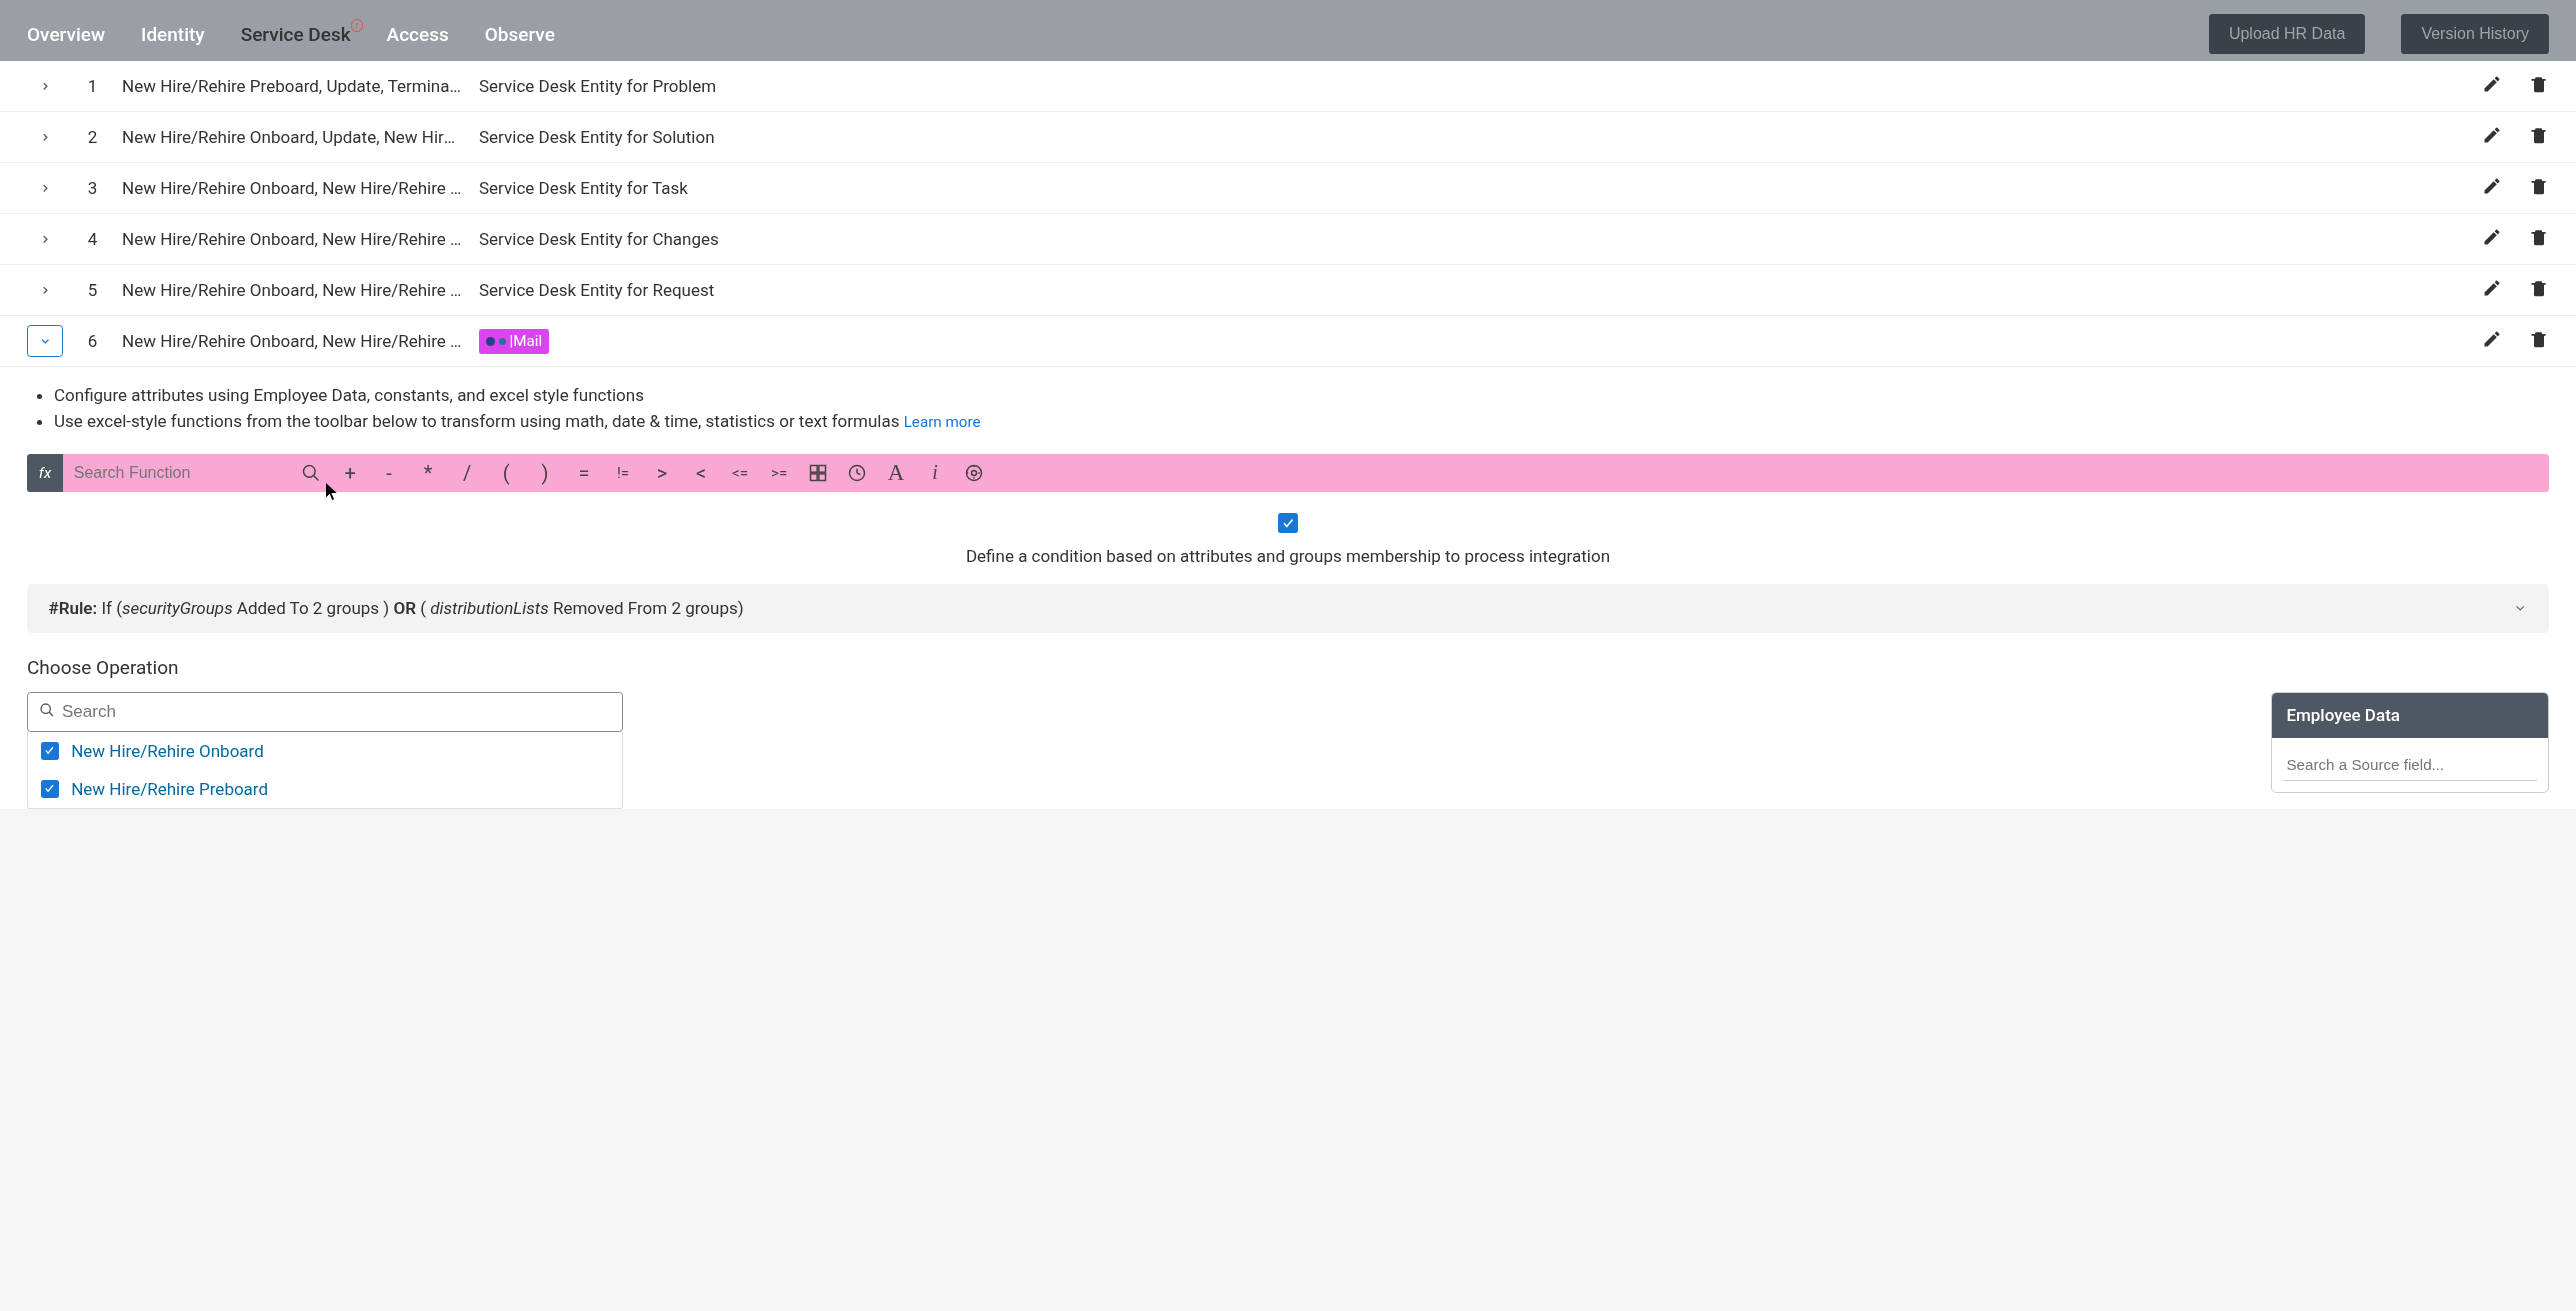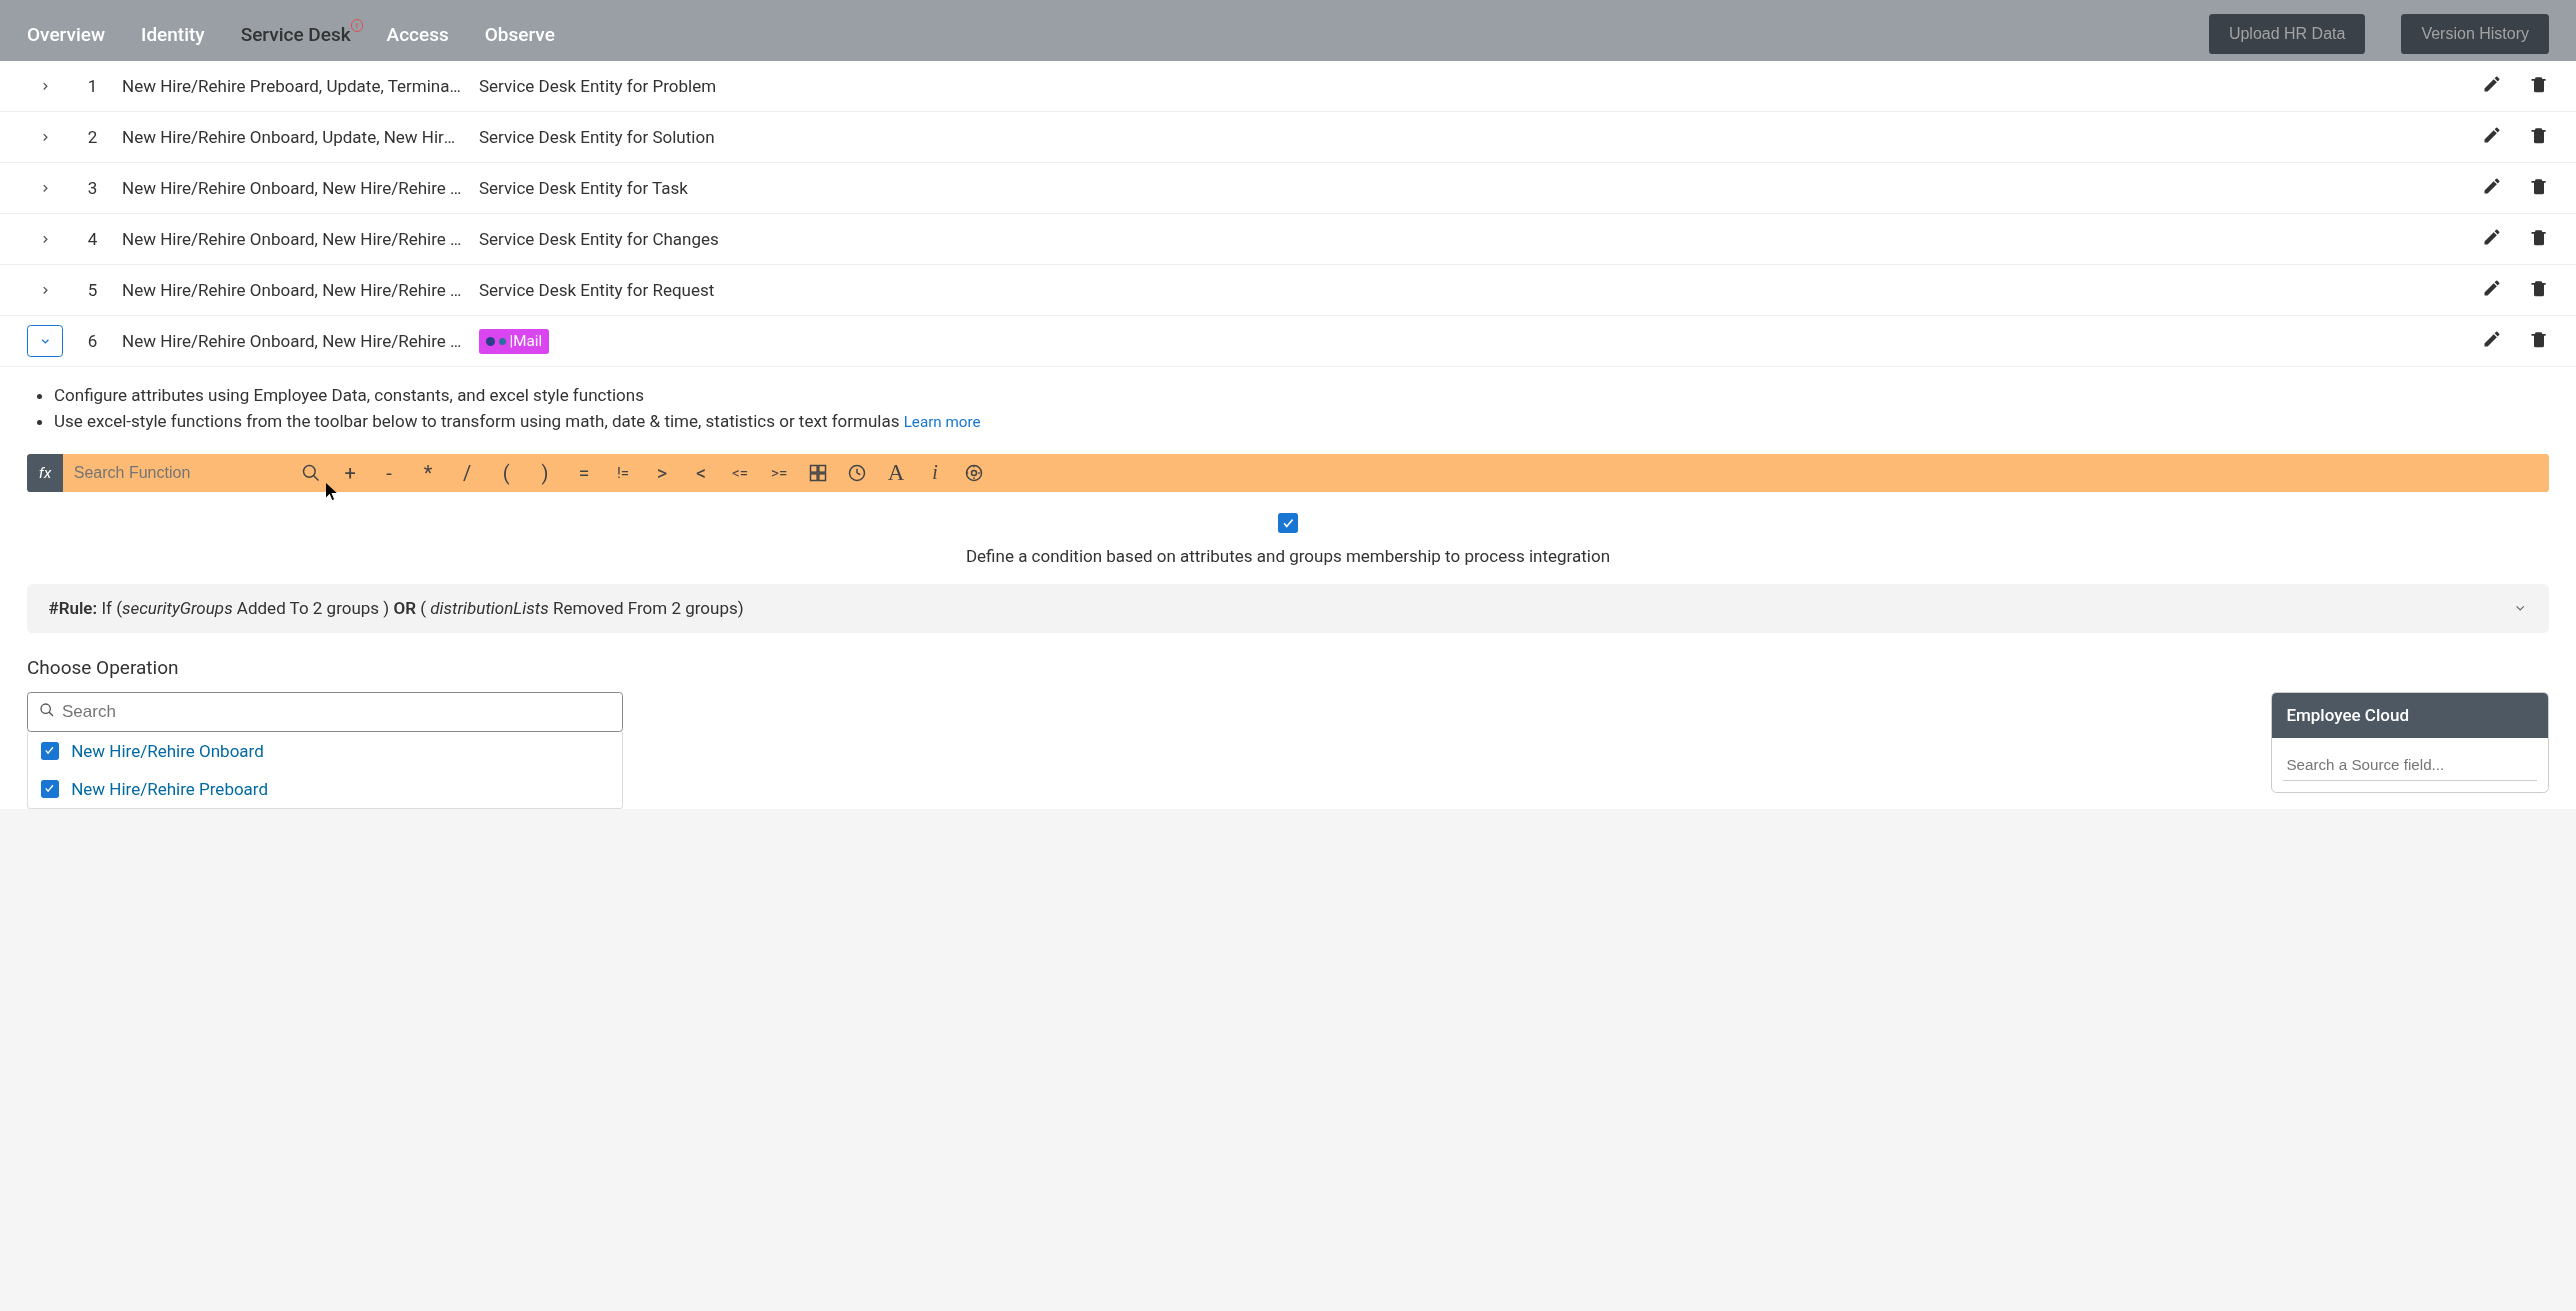--- a/index.html
+++ b/index.html
@@ -29,21 +29,21 @@
 .row .col1 { width: 341px; font-size: 17px; color: #333; white-space: nowrap; overflow: hidden; text-overflow: ellipsis; }
 .row .col2 { flex: 1; font-size: 17px; color: #333; }
 .row .mail-badge { background: #d946ef; color: #fff; padding: 3.6px 7.2px; border-radius: 2.7px; font-size: 15.2px; display: inline-flex; align-items: center; gap: 3.6px; }
 .row .mail-badge .dot { width: 9px; height: 9px; background: #2c3e87; border-radius: 50%; }
 .row .actions { display: flex; gap: 27px; }
 .row .action-icon { cursor: pointer; }
 .row .action-icon svg { width: 20px; height: 20px; fill: #333; }
 .config-section { padding: 16px 27px 7.2px 27px; background: #fff; }
 .config-list { list-style: disc; padding-left: 27px; font-size: 17px; color: #333; line-height: 1.5; }
 .config-list a { color: #1976d2; font-size: 15.2px; text-decoration: none; cursor: pointer; }
-.fn-toolbar { display: flex; align-items: center; margin: 12.6px 27px 0 27px; background: #fdba74; border-radius: 3.6px; height: 38px; overflow: hidden; }
+.fn-toolbar { display: flex; align-items: center; margin: 12.6px 27px 0 27px; background: #f9a8d4; border-radius: 3.6px; height: 38px; overflow: hidden; }
 .fx-box { width: 36px; height: 38px; background: #4e5863; color: #fff; display: flex; align-items: center; justify-content: center; font-style: italic; font-size: 15.2px; }
 .fn-search { flex: 0 0 224px; border: none; background: transparent; height: 100%; padding: 0 10.8px; font-size: 16px; outline: none; }
 .fn-toolbar .tool-btn { width: 39px; height: 38px; display: flex; align-items: center; justify-content: center; font-size: 20px; color: #444; cursor: pointer; }
 .fn-toolbar .tool-btn.small-text { font-size: 15.2px; }
 .fn-toolbar .tool-btn svg { width: 20px; height: 20px; fill: none; stroke: #444; stroke-width: 1.8; }
 .condition-row { display: flex; align-items: center; gap: 12.6px; padding: 21.5px 27px 10.8px 27px; flex-direction: column; }
 .condition-row .checkbox { width: 20px; height: 20px; background: #1976d2; border-radius: 2.7px; display: flex; align-items: center; justify-content: center; cursor: pointer; }
 .condition-row .checkbox svg { width: 12.6px; height: 12.6px; stroke: #fff; stroke-width: 3; fill: none; }
 .condition-row .label { font-size: 17px; color: #333; }
 .rule-box { margin: 7.2px 27px; background: #f3f3f3; border-radius: 5.4px; padding: 14.4px 21.5px; display: flex; align-items: center; justify-content: space-between; cursor: pointer; }
@@ -295,21 +295,21 @@
                   <svg viewBox="0 0 24 24">
                     <polyline points="4,12 9,18 20,5"></polyline>
                   </svg>
                 </div>
                 <div class="op-label">New Hire/Rehire Preboard</div>
               </div>
             </div>
         </div>
         <div style="flex:1"></div>
         <div class="emp-panel">
-          <div class="emp-panel-header">Employee Cloud</div>
+          <div class="emp-panel-header">Employee Data</div>
           <div class="emp-panel-body">
             <input class="emp-search" placeholder="Search a Source field..." style="">
           </div>
         </div>
       </div>
     </div>
   </div>
 </div>
 
 <div class="cursor-arrow">

